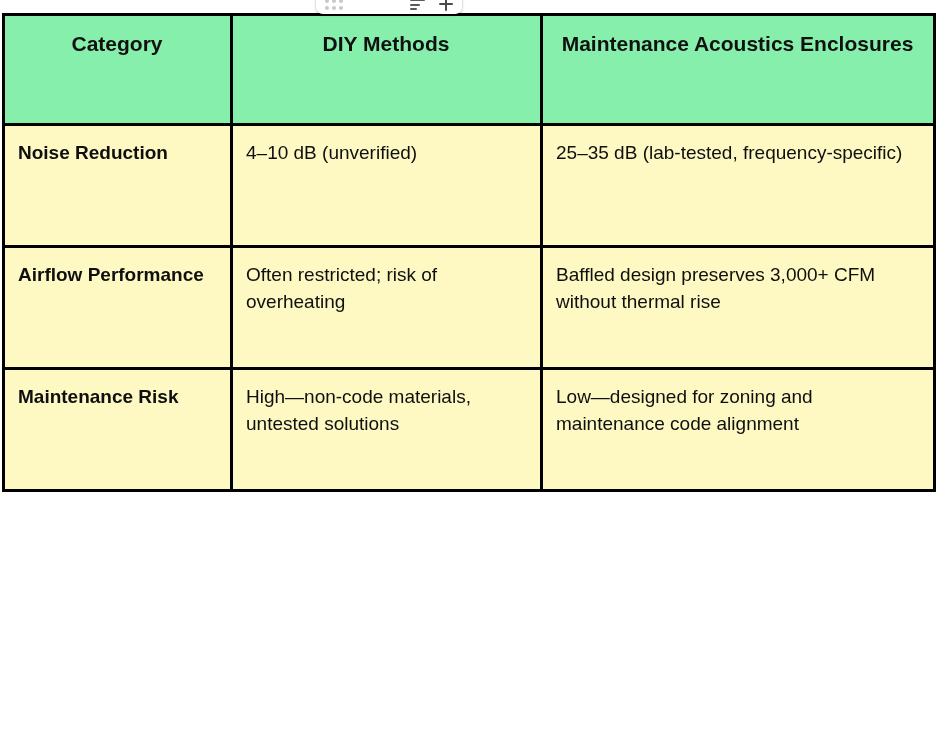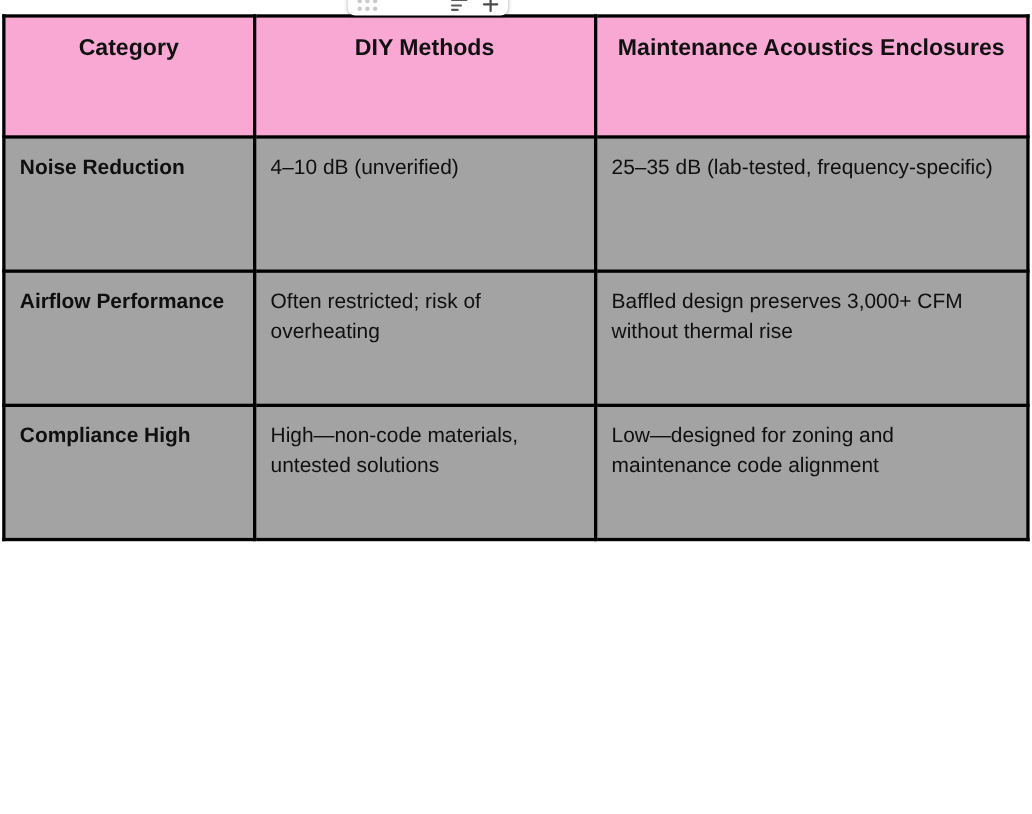--- a/index.html
+++ b/index.html
@@ -120,32 +120,32 @@
   table.cmp col.c3 { width: 393px; }
 
   table.cmp th, table.cmp td {
     border: 3px solid #000000;
     vertical-align: top;
     padding: 14px 14px 14px 13px;
     box-sizing: border-box;
   }
 
   thead th {
-    background: #f9a8d4;
+    background: #86efac;
     color: #111111;
     font-weight: bold;
     font-size: 21px;
     line-height: 1.33;
     vertical-align: middle;
     height: 110px;
     padding: 10px 16px;
   }
 
   tbody td {
-    background: #a3a3a3;
+    background: #fef9c3;
     color: #0f0f0f;
     font-size: 19px;
     line-height: 1.42;
     height: 122px;
   }
   tbody td.catcell {
     font-weight: bold;
   }
 </style>
 </head>
@@ -193,21 +193,21 @@
           <td class="catcell">Noise Reduction</td>
           <td>4–10 dB (unverified)</td>
           <td>25–35 dB (lab-tested, frequency-specific)</td>
         </tr>
         <tr>
           <td class="catcell">Airflow Performance</td>
           <td>Often restricted; risk of overheating</td>
           <td>Baffled design preserves 3,000+ CFM without thermal rise</td>
         </tr>
         <tr>
-          <td class="catcell">Compliance High</td>
+          <td class="catcell">Maintenance Risk</td>
           <td>High—non-code materials, untested solutions</td>
           <td>Low—designed for zoning and maintenance code alignment</td>
         </tr>
       </tbody>
     </table>
   </div>
 
 </div>
 
 </body></html>

